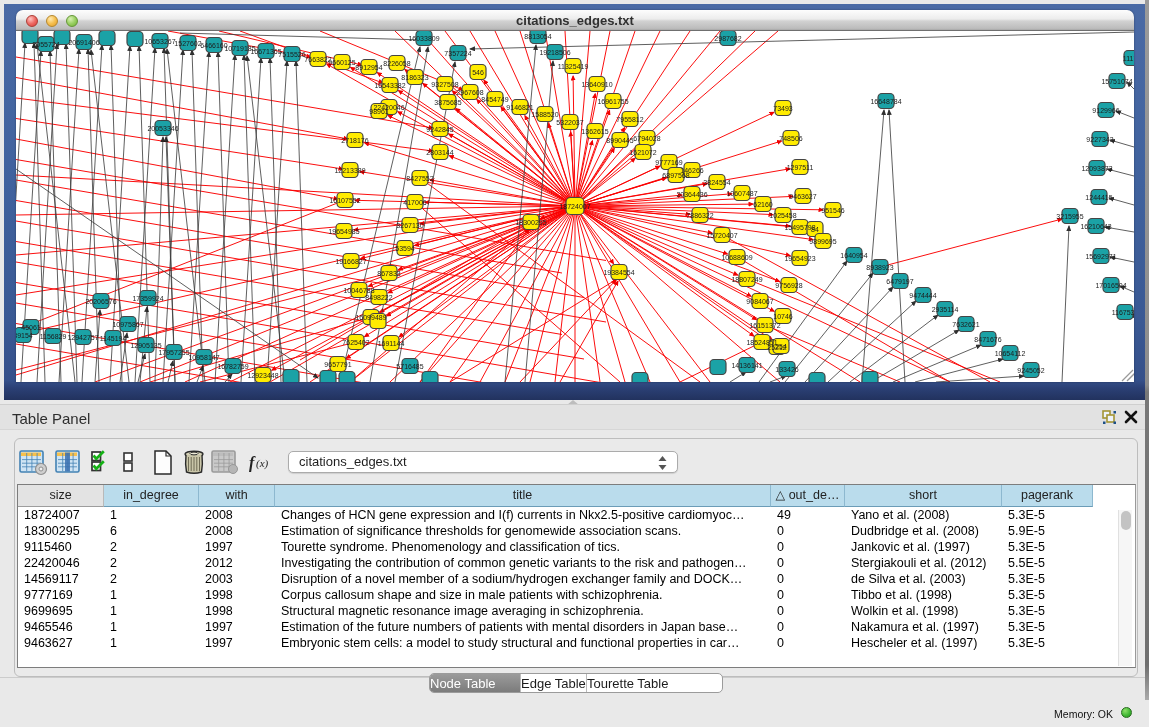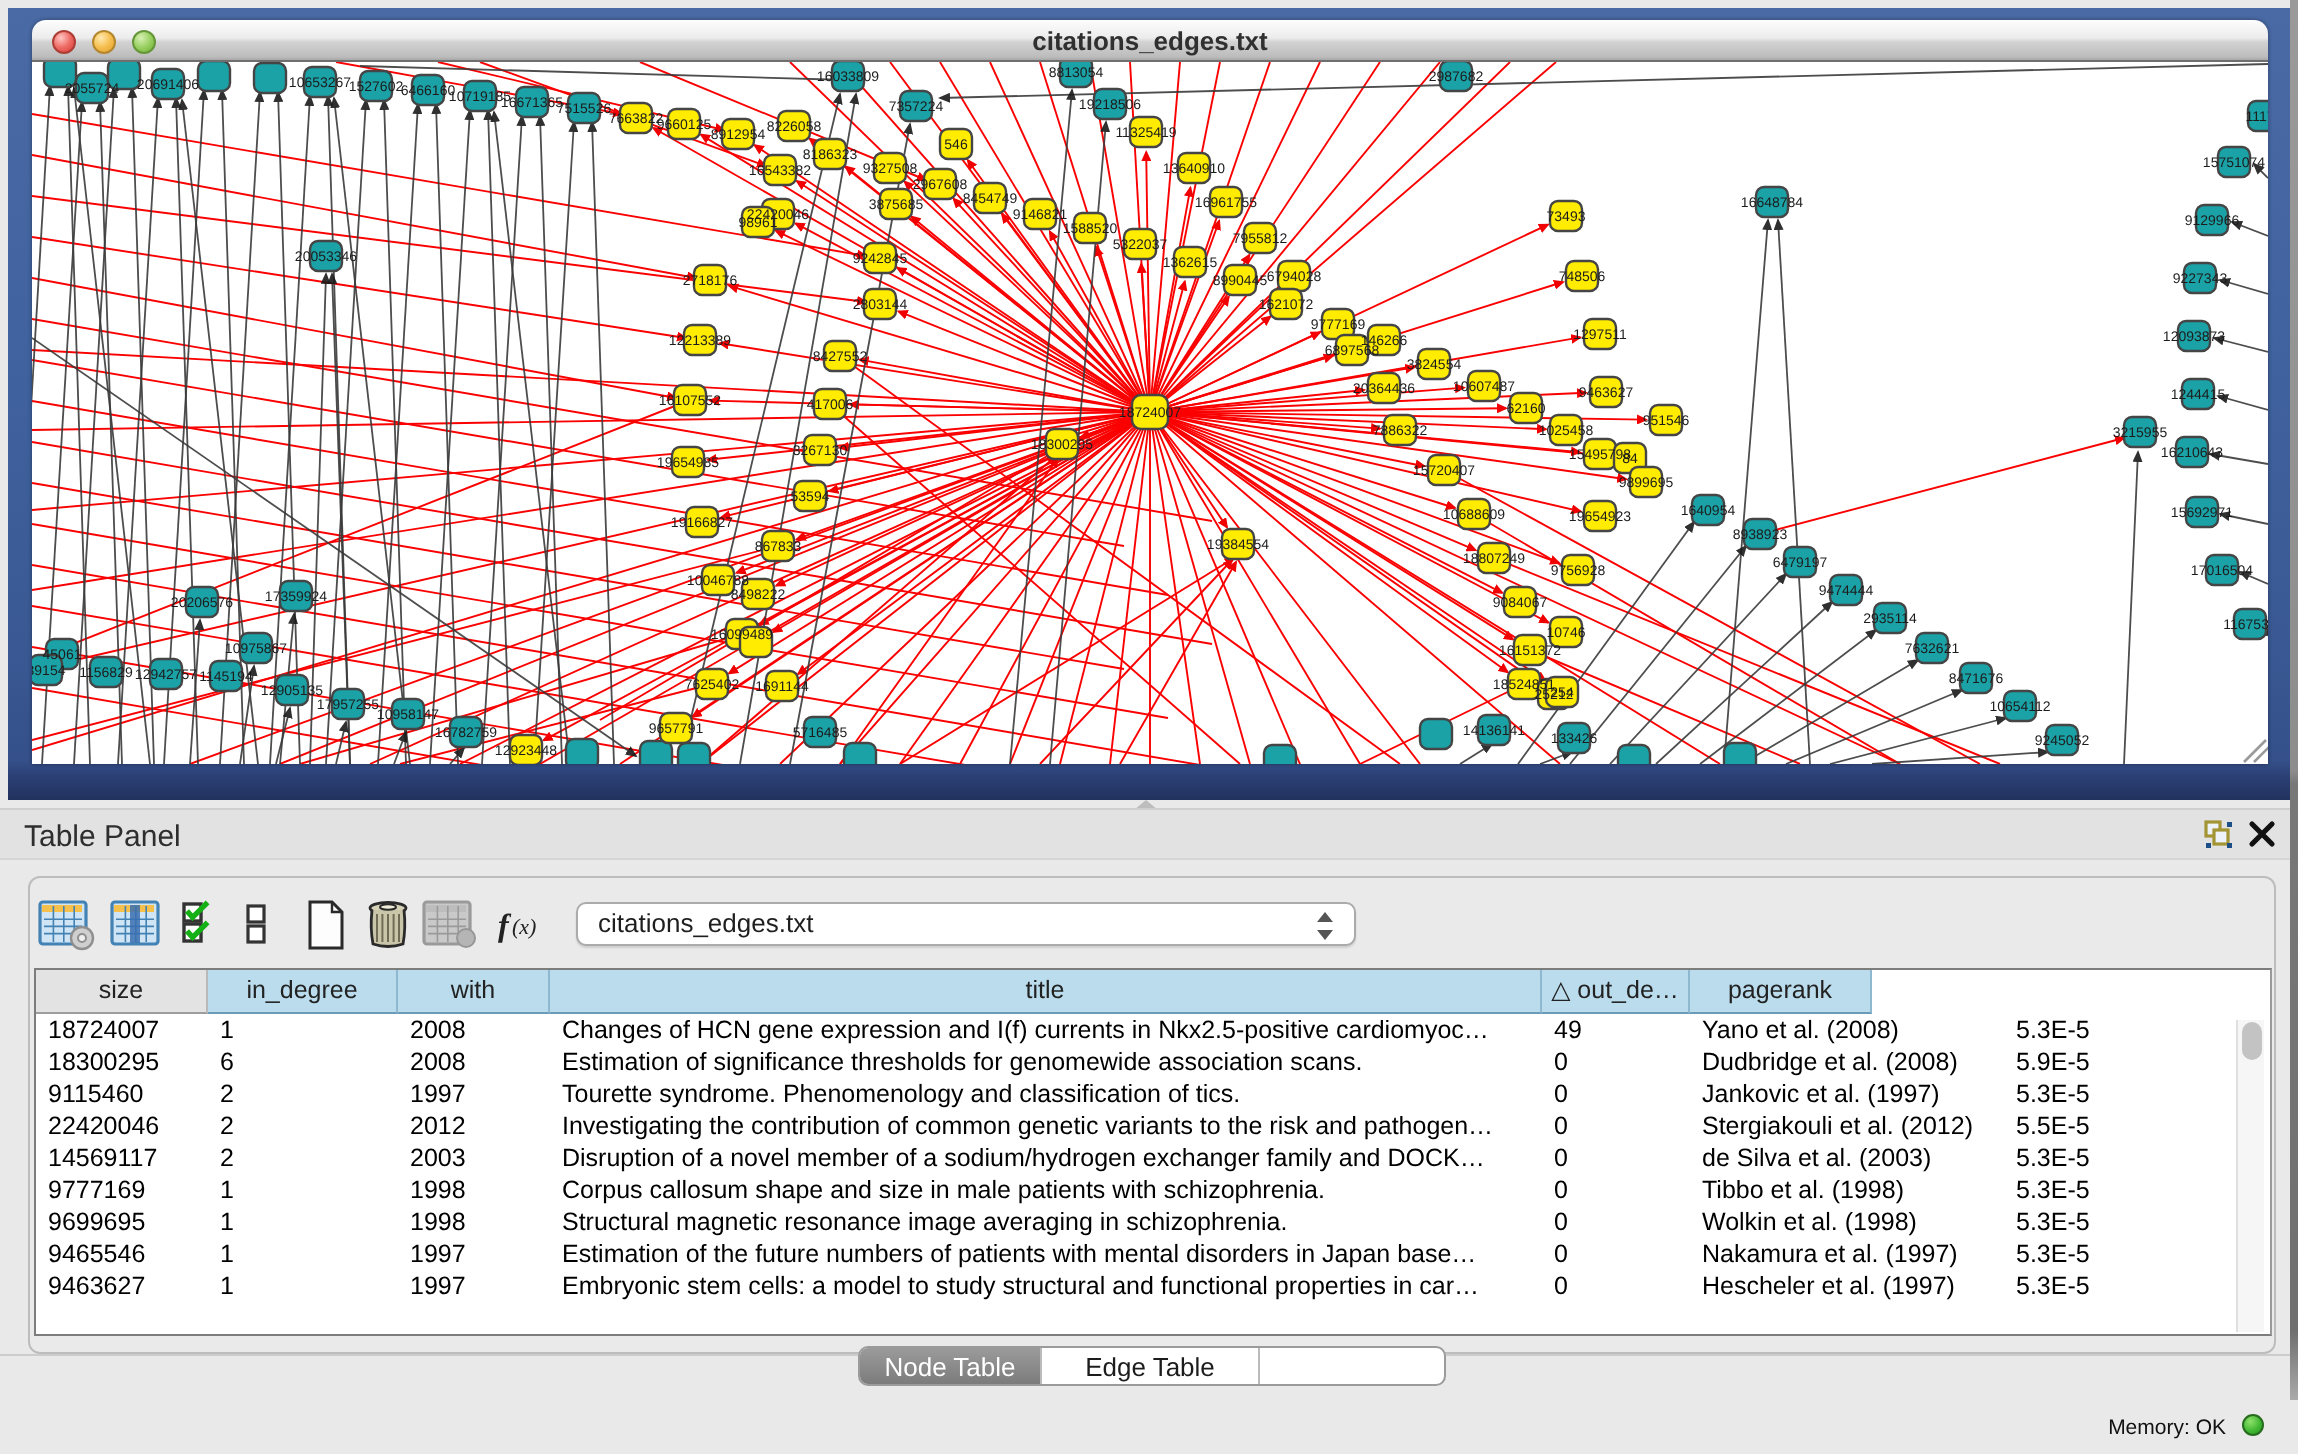--- a/index.html
+++ b/index.html
@@ -27,23 +27,23 @@
 .th{float:left;height:22px;background:#badcec;border-right:1px solid #8db8cf;
  text-align:center;line-height:21px;border-bottom:1px solid #6b9cb7}
 #tbody{position:absolute;left:0;top:22px;width:1117px;font-size:12.5px;color:#000}
 .tr{height:16px;white-space:nowrap}
 .td{display:inline-block;vertical-align:top;height:16px;line-height:16.5px;padding-left:6px;
  overflow:hidden;white-space:nowrap}
 #sbar{position:absolute;right:3px;top:25px;width:14px;height:156px;background:#f6f6f6;border-left:1px solid #e0e0e0}
 #thumb{position:absolute;left:2px;top:1px;width:10px;height:19px;background:#c3c3c3;border-radius:5px}
 #tabs{position:absolute;left:429px;top:673px;width:294px;height:20px;border:1px solid #9b9b9b;
  border-radius:5px;background:#fff;font-size:13px;overflow:hidden}
-.seg{float:left;height:20px;text-align:center;line-height:19px;color:#1c1c1c}
+.seg{float:left;height:20px;text-align:left;line-height:19px;color:#1c1c1c}
 #seg1{width:90px;background:linear-gradient(180deg,#9b9b9b,#787878);color:#fff}
-#seg2{width:110px;border-left:1px solid #bbb;border-right:1px solid #bbb}
+#seg2{width:67px;border-left:1px solid #bbb;border-right:1px solid #bbb}
 #seg3{width:110px}
 #mem{position:absolute;right:36px;top:708px;font-size:10.5px;color:#111}
 #memdot{position:absolute;right:17px;top:707px;width:11px;height:11px;border-radius:50%;
  background:radial-gradient(circle at 35% 30%,#8ee06a,#3db531 60%,#27931f);border:1px solid #276b1e}
 #rstrip{position:absolute;right:0;top:0;width:4px;height:700px;
  background:linear-gradient(180deg,#9a9a9a 0%,#8d8d8d 55%,#787878 56%,#6f6f6f 95%,#aaa 100%)}
 #bline{position:absolute;left:0;top:677px;width:1149px;height:1px;background:#cccccc}
 #caret{position:absolute;left:567px;top:400px;width:0;height:0;border-left:6px solid transparent;border-right:6px solid transparent;border-bottom:5px solid #bdbdbd}
 </style></head><body>
 <div id="frame"></div>
@@ -624,20 +624,21 @@
       <path d="M4.5,14 L8.5,9 L0.5,9 Z" fill="#555"></path>
  </svg>
 </div>
 <div id="table">
  <div id="thead">
   <div class="th" style="width:86px;background:#e3e3e3;border-right:1px solid #b9b9b9;border-bottom:1px solid #9d9d9d">size</div>
   <div class="th" style="width:95px">in_degree</div>
   <div class="th" style="width:76px">with</div>
   <div class="th" style="width:496px">title</div>
   <div class="th" style="width:74px">△ out_de…</div>
+  <div class="th" style="width:157px">short</div>
   <div class="th" style="width:91px">pagerank</div>
  </div>
  <div id="tbody">
       <div class="tr"><div class="td" style="width:86px">18724007</div><div class="td" style="width:95px">1</div><div class="td" style="width:76px">2008</div><div class="td" style="width:496px">Changes of HCN gene expression and I(f) currents in Nkx2.5-positive cardiomyoc…</div><div class="td" style="width:74px">49</div><div class="td" style="width:157px">Yano et al. (2008)</div><div class="td" style="width:91px">5.3E-5</div></div>
       <div class="tr"><div class="td" style="width:86px">18300295</div><div class="td" style="width:95px">6</div><div class="td" style="width:76px">2008</div><div class="td" style="width:496px">Estimation of significance thresholds for genomewide association scans.</div><div class="td" style="width:74px">0</div><div class="td" style="width:157px">Dudbridge et al. (2008)</div><div class="td" style="width:91px">5.9E-5</div></div>
       <div class="tr"><div class="td" style="width:86px">9115460</div><div class="td" style="width:95px">2</div><div class="td" style="width:76px">1997</div><div class="td" style="width:496px">Tourette syndrome. Phenomenology and classification of tics.</div><div class="td" style="width:74px">0</div><div class="td" style="width:157px">Jankovic et al. (1997)</div><div class="td" style="width:91px">5.3E-5</div></div>
       <div class="tr"><div class="td" style="width:86px">22420046</div><div class="td" style="width:95px">2</div><div class="td" style="width:76px">2012</div><div class="td" style="width:496px">Investigating the contribution of common genetic variants to the risk and pathogen…</div><div class="td" style="width:74px">0</div><div class="td" style="width:157px">Stergiakouli et al. (2012)</div><div class="td" style="width:91px">5.5E-5</div></div>
       <div class="tr"><div class="td" style="width:86px">14569117</div><div class="td" style="width:95px">2</div><div class="td" style="width:76px">2003</div><div class="td" style="width:496px">Disruption of a novel member of a sodium/hydrogen exchanger family and DOCK…</div><div class="td" style="width:74px">0</div><div class="td" style="width:157px">de Silva et al. (2003)</div><div class="td" style="width:91px">5.3E-5</div></div>
       <div class="tr"><div class="td" style="width:86px">9777169</div><div class="td" style="width:95px">1</div><div class="td" style="width:76px">1998</div><div class="td" style="width:496px">Corpus callosum shape and size in male patients with schizophrenia.</div><div class="td" style="width:74px">0</div><div class="td" style="width:157px">Tibbo et al. (1998)</div><div class="td" style="width:91px">5.3E-5</div></div>
       <div class="tr"><div class="td" style="width:86px">9699695</div><div class="td" style="width:95px">1</div><div class="td" style="width:76px">1998</div><div class="td" style="width:496px">Structural magnetic resonance image averaging in schizophrenia.</div><div class="td" style="width:74px">0</div><div class="td" style="width:157px">Wolkin et al. (1998)</div><div class="td" style="width:91px">5.3E-5</div></div>

